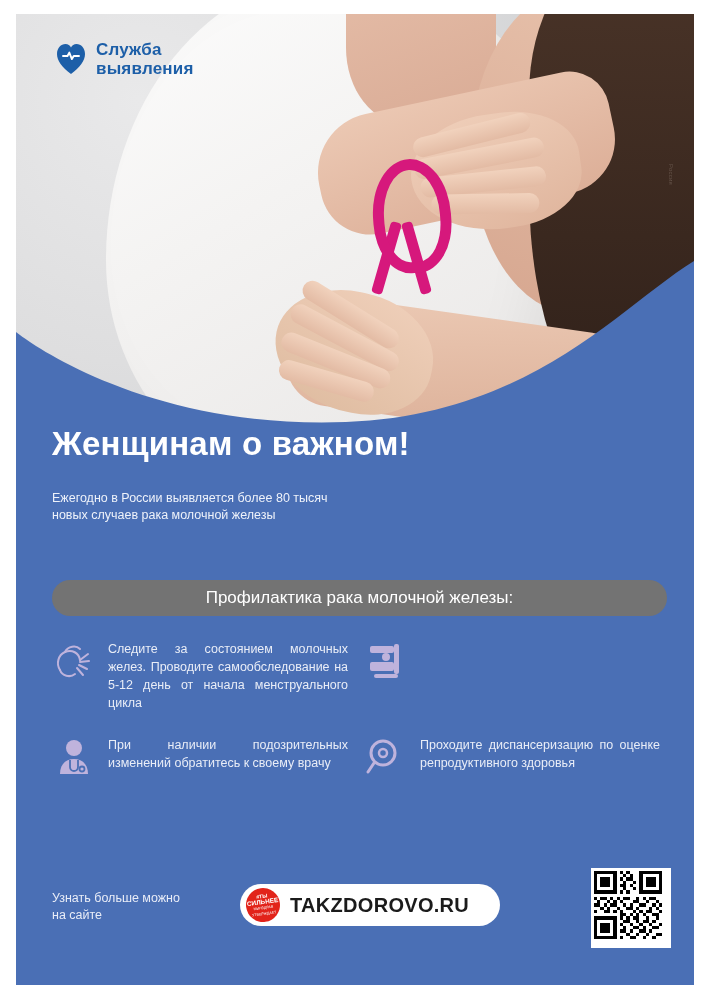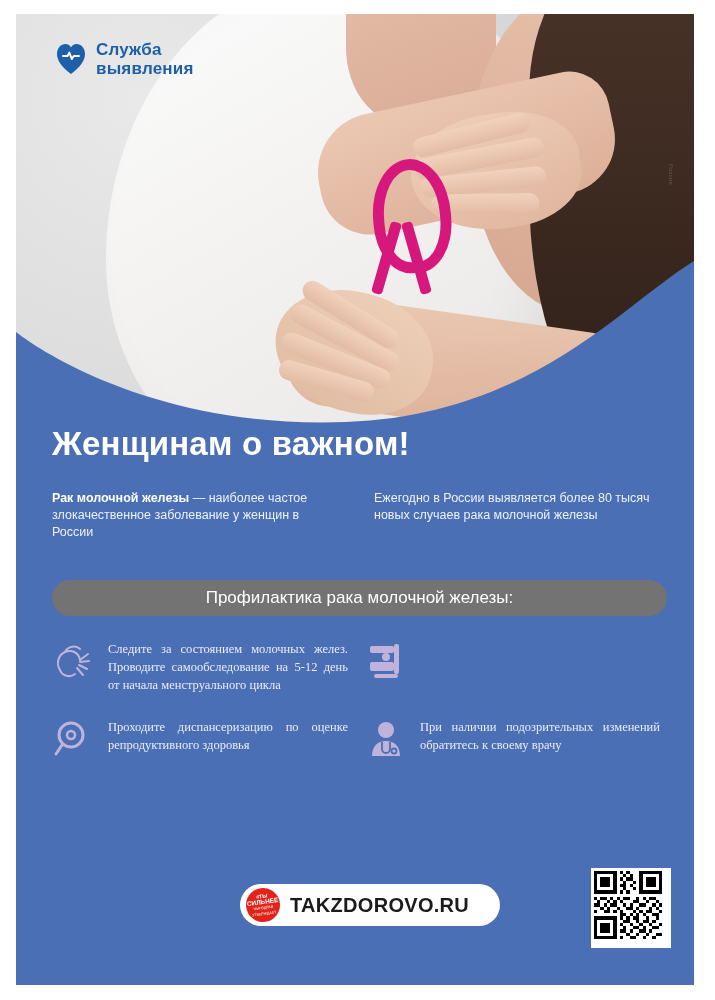--- a/index.html
+++ b/index.html
@@ -257,21 +257,21 @@
     color: #ffffff;
     font-size: 17px;
   }
 
   .tips {
     position: absolute;
     left: 52px;
     top: 640px;
     width: 625px;
   }
-  .tip-row { display: flex; font-family: Liberation Serif, serif; }
+  .tip-row { display: flex; }
   .tip {
     width: 312px;
     display: flex;
     gap: 12px;
     margin-bottom: 24px;
   }
   .tip .tip-icon {
     width: 44px;
     min-width: 44px;
     height: 44px;
@@ -397,23 +397,20 @@
       <div>Служба</div>
       <div>выявления</div>
     </div>
   </div>
 
   <div class="content">
 
     <div class="headline">Женщинам о важном!</div>
 
     <div class="cols">
-      <div class="col">
-        <b>Рак молочной железы</b><span> — наиболее частое злокачественное заболевание у женщин в России</span>
-      </div>
       <div class="col">Ежегодно в России выявляется более 80 тысяч новых случаев рака молочной железы</div>
     </div>
 
     <div class="banner">Профилактика рака молочной железы:</div>
 
     <div class="tips">
       <div class="tip-row">
         <div class="tip">
           <div class="tip-icon">
             <svg viewBox="0 0 44 44" width="44" height="44">
@@ -438,47 +435,51 @@
                 <rect x="10" y="34" width="24" height="4" rx="2"></rect>
               </g>
             </svg>
           </div>
         </div>
       </div>
       <div class="tip-row">
         <div class="tip">
           <div class="tip-icon">
             <svg viewBox="0 0 44 44" width="44" height="44">
-              <g stroke="#c9b9e0" stroke-width="3" fill="none" stroke-linecap="round">
-                <circle cx="19" cy="17" r="12"></circle>
-                <path d="M10 27 L4 36"></path>
-                <path d="M15 17 a4 4 0 1 1 8 0 a4 4 0 1 1 -8 0" stroke-width="2.5"></path>
-              </g>
-            </svg>
-          </div>
-          <div class="tip-text">Проходите диспансеризацию по оценке репродуктивного здоровья</div>
-        </div>
-        <div class="tip">
-          <div class="tip-icon">
-            <svg viewBox="0 0 44 44" width="44" height="44">
               <g fill="#c9b9e0">
                 <circle cx="22" cy="12" r="8"></circle>
                 <path d="M8 38 C8 28 14 23 22 23 C30 23 36 28 36 38 Z"></path>
               </g>
               <g stroke="#4a6fb5" stroke-width="1.8" fill="none">
                 <path d="M18 24 L18 31 a4 4 0 0 0 8 0 L26 24"></path>
                 <circle cx="30" cy="33" r="2.5"></circle>
               </g>
             </svg>
           </div>
           <div class="tip-text">При наличии подозрительных изменений обратитесь к своему врачу</div>
         </div>
+        <div class="tip">
+          <div class="tip-icon">
+            <svg viewBox="0 0 44 44" width="44" height="44">
+              <g stroke="#c9b9e0" stroke-width="3" fill="none" stroke-linecap="round">
+                <circle cx="19" cy="17" r="12"></circle>
+                <path d="M10 27 L4 36"></path>
+                <path d="M15 17 a4 4 0 1 1 8 0 a4 4 0 1 1 -8 0" stroke-width="2.5"></path>
+              </g>
+            </svg>
+          </div>
+          <div class="tip-text">Проходите диспансеризацию по оценке репродуктивного здоровья</div>
+        </div>
       </div>
     </div>
 
+    <div class="footer-note">
+      <div>Узнать больше можно</div>
+      <div>на сайте</div>
+    </div>
 
     <div class="site-pill">
       <div class="stamp">
         <span class="s1">#ТЫ</span>
         <span class="s2">СИЛЬНЕЕ</span>
         <span class="s3">МИНЗДРАВ УТВЕРЖДАЕТ</span>
       </div>
       <div class="site-url">TAKZDOROVO.RU</div>
     </div>
 

